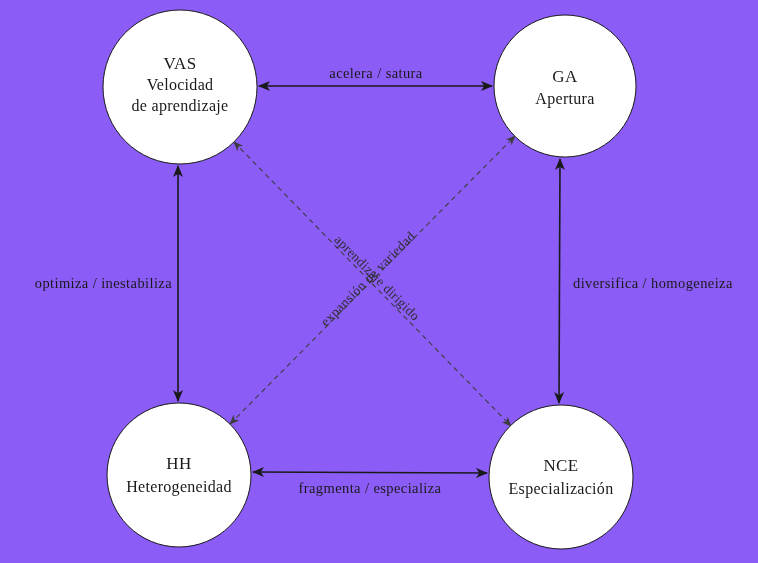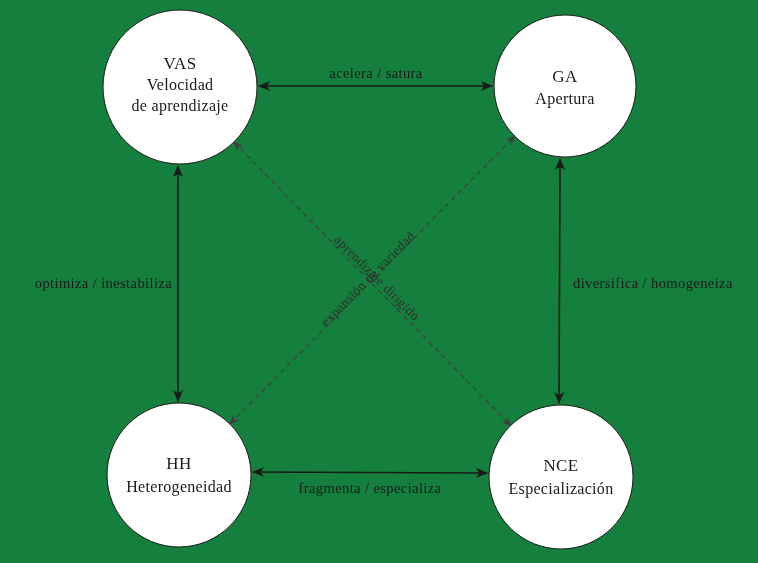--- a/index.html
+++ b/index.html
@@ -4,21 +4,21 @@
 <style>
   html, body {
     margin: 0;
     padding: 0;
     background: #ffffff;
   }
   #stage {
     position: relative;
     width: 758px;
     height: 563px;
-    background: #15803d;
+    background: #8b5cf6;
     overflow: hidden;
   }
   svg text {
     font-family: "Liberation Serif", "DejaVu Serif", serif;
     fill: #1a1a1a;
   }
   .node-code {
     font-size: 17px;
     letter-spacing: 0.4px;
   }

